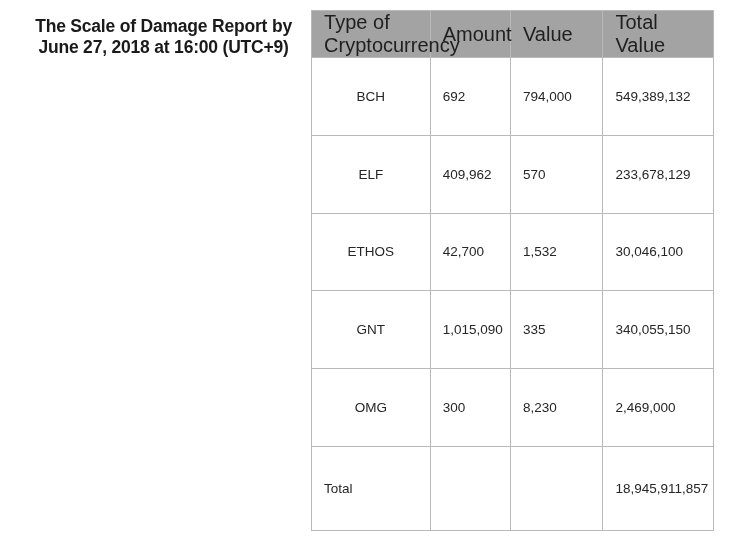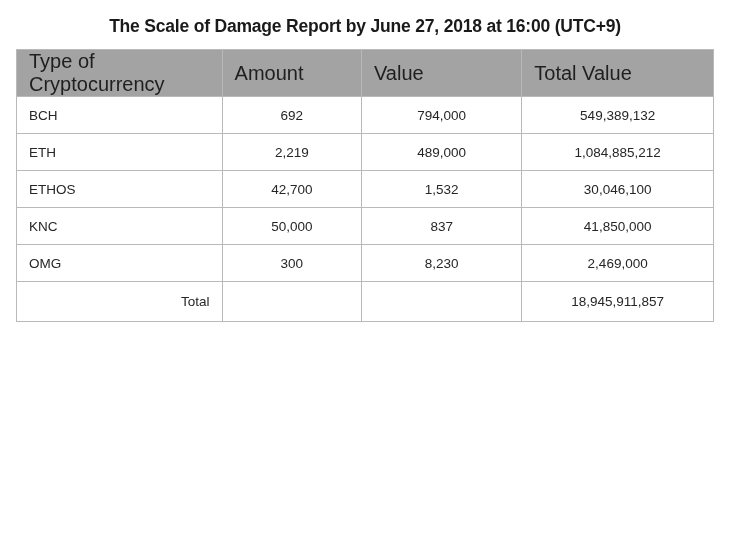--- a/index.html
+++ b/index.html
@@ -13,21 +13,21 @@
     font-family: "Liberation Sans", sans-serif;
     color: #231f20;
     overflow: hidden;
   }
   .page {
     width: 739px;
     height: 543px;
     box-sizing: border-box;
     padding: 10px 25px 12px 16px;
     display: flex;
-    flex-direction: column;
+    flex-direction: row;
   }
   .report-title {
     text-align: center;
     font-size: 17.5px;
     font-weight: bold;
     letter-spacing: -0.2px;
     color: #1a1a1a;
     padding: 6px 0 12px 0;
     line-height: 1.2;
   }
@@ -53,30 +53,30 @@
     font-size: 20px;
     color: #1f1f1f;
     height: 42px;
   }
   col.c-type { width: 29.5%; }
   col.c-amount { width: 20%; }
   col.c-value { width: 23%; }
   col.c-total { width: 27.5%; }
 
   td.type-cell {
-    text-align: left;
+    text-align: center;
   }
   td.num-cell {
-    text-align: center;
+    text-align: left;
   }
   tr.total-row td {
     height: 40px;
   }
   tr.total-row td.type-cell {
-    text-align: right;
+    text-align: left;
   }
   .empty-cell { }
 </style>
 </head>
 <body>
 
 <div class="page">
 
   <div class="report-title">The Scale of Damage Report by June 27, 2018 at 16:00 (UTC+9)</div>
 
@@ -96,36 +96,36 @@
       </tr>
     </thead>
     <tbody>
       <tr>
         <td class="type-cell">BCH</td>
         <td class="num-cell">692</td>
         <td class="num-cell">794,000</td>
         <td class="num-cell">549,389,132</td>
       </tr>
       <tr>
-        <td class="type-cell">ETH</td>
-        <td class="num-cell">2,219</td>
-        <td class="num-cell">489,000</td>
-        <td class="num-cell">1,084,885,212</td>
+        <td class="type-cell">ELF</td>
+        <td class="num-cell">409,962</td>
+        <td class="num-cell">570</td>
+        <td class="num-cell">233,678,129</td>
       </tr>
       <tr>
         <td class="type-cell">ETHOS</td>
         <td class="num-cell">42,700</td>
         <td class="num-cell">1,532</td>
         <td class="num-cell">30,046,100</td>
       </tr>
       <tr>
-        <td class="type-cell">KNC</td>
-        <td class="num-cell">50,000</td>
-        <td class="num-cell">837</td>
-        <td class="num-cell">41,850,000</td>
+        <td class="type-cell">GNT</td>
+        <td class="num-cell">1,015,090</td>
+        <td class="num-cell">335</td>
+        <td class="num-cell">340,055,150</td>
       </tr>
       <tr>
         <td class="type-cell">OMG</td>
         <td class="num-cell">300</td>
         <td class="num-cell">8,230</td>
         <td class="num-cell">2,469,000</td>
       </tr>
       <tr class="total-row">
         <td class="type-cell">Total</td>
         <td class="num-cell empty-cell"></td>

